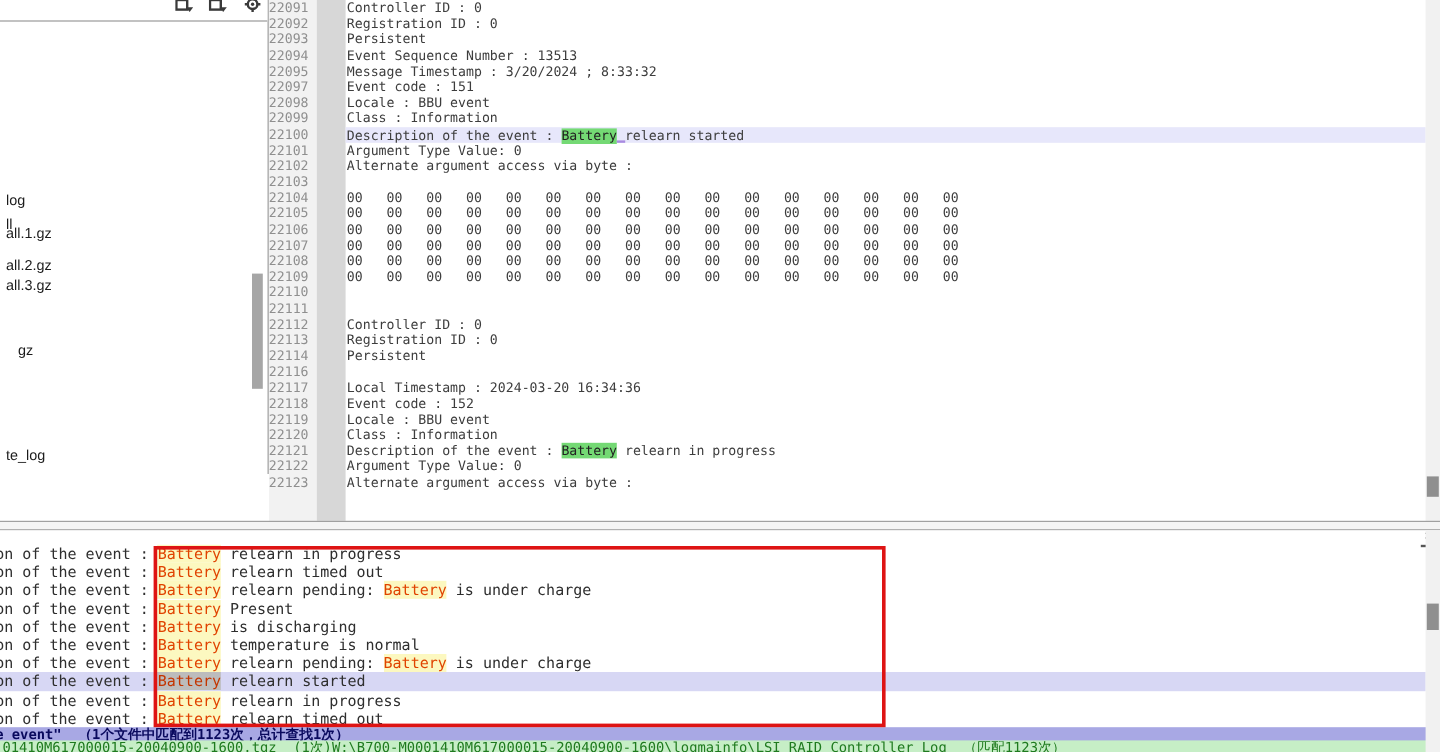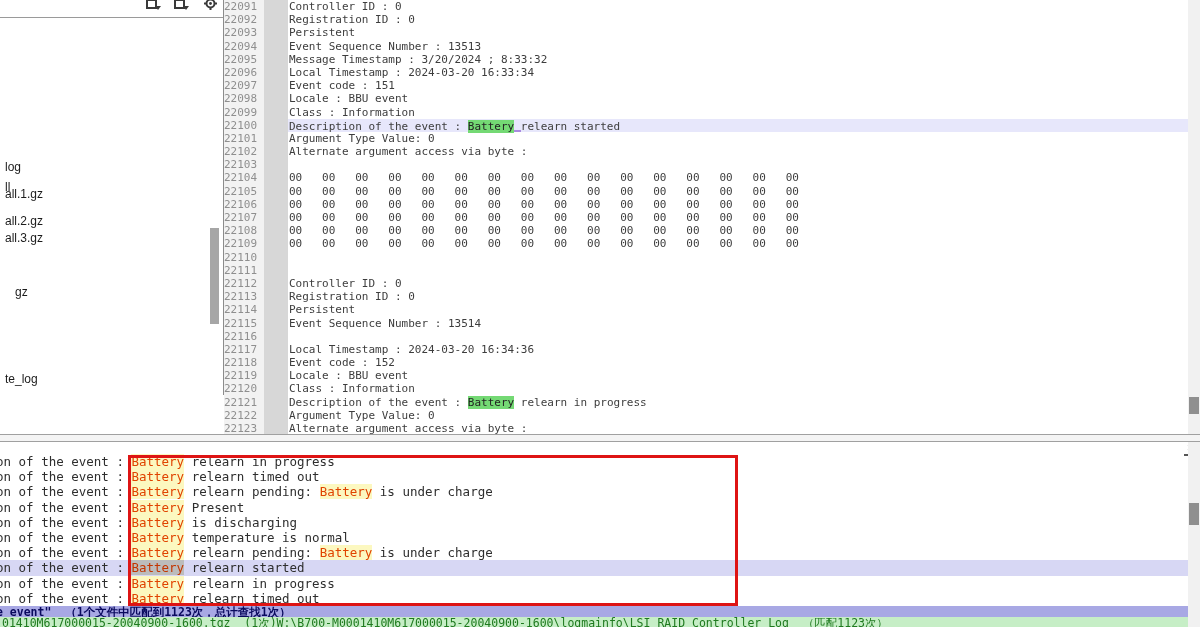--- a/index.html
+++ b/index.html
@@ -106,40 +106,38 @@
 
   <div class="editor">
     <div class="gutter-bg"></div>
     <div class="fold-strip"></div>
     <div class="elines">
         <div class="eline"><span class="lnum">22091</span><span class="ltext"><span>Controller ID : 0</span></span></div>
         <div class="eline"><span class="lnum">22092</span><span class="ltext"><span>Registration ID : 0</span></span></div>
         <div class="eline"><span class="lnum">22093</span><span class="ltext"><span>Persistent</span></span></div>
         <div class="eline"><span class="lnum">22094</span><span class="ltext"><span>Event Sequence Number : 13513</span></span></div>
         <div class="eline"><span class="lnum">22095</span><span class="ltext"><span>Message Timestamp : 3/20/2024 ; 8:33:32</span></span></div>
-        <div class="eline"><span class="lnum">22096</span><span class="ltext"><span>Local Timestamp : 2024-03-20 16:33:34</span></span></div>
         <div class="eline"><span class="lnum">22097</span><span class="ltext"><span>Event code : 151</span></span></div>
         <div class="eline"><span class="lnum">22098</span><span class="ltext"><span>Locale : BBU event</span></span></div>
         <div class="eline"><span class="lnum">22099</span><span class="ltext"><span>Class : Information</span></span></div>
         <div class="eline cur"><i class="band"></i><span class="lnum">22100</span><span class="ltext"><span>Description of the event : </span><span class="gmark">Battery</span><span class="caret"></span><span>relearn started</span></span></div>
         <div class="eline"><span class="lnum">22101</span><span class="ltext"><span>Argument Type Value: 0</span></span></div>
         <div class="eline"><span class="lnum">22102</span><span class="ltext"><span>Alternate argument access via byte : </span></span></div>
         <div class="eline"><span class="lnum">22103</span><span class="ltext"><span></span></span></div>
         <div class="eline"><span class="lnum">22104</span><span class="ltext"><span>00   00   00   00   00   00   00   00   00   00   00   00   00   00   00   00</span></span></div>
         <div class="eline"><span class="lnum">22105</span><span class="ltext"><span>00   00   00   00   00   00   00   00   00   00   00   00   00   00   00   00</span></span></div>
         <div class="eline"><span class="lnum">22106</span><span class="ltext"><span>00   00   00   00   00   00   00   00   00   00   00   00   00   00   00   00</span></span></div>
         <div class="eline"><span class="lnum">22107</span><span class="ltext"><span>00   00   00   00   00   00   00   00   00   00   00   00   00   00   00   00</span></span></div>
         <div class="eline"><span class="lnum">22108</span><span class="ltext"><span>00   00   00   00   00   00   00   00   00   00   00   00   00   00   00   00</span></span></div>
         <div class="eline"><span class="lnum">22109</span><span class="ltext"><span>00   00   00   00   00   00   00   00   00   00   00   00   00   00   00   00</span></span></div>
         <div class="eline"><span class="lnum">22110</span><span class="ltext"><span></span></span></div>
         <div class="eline"><span class="lnum">22111</span><span class="ltext"><span></span></span></div>
         <div class="eline"><span class="lnum">22112</span><span class="ltext"><span>Controller ID : 0</span></span></div>
         <div class="eline"><span class="lnum">22113</span><span class="ltext"><span>Registration ID : 0</span></span></div>
         <div class="eline"><span class="lnum">22114</span><span class="ltext"><span>Persistent</span></span></div>
-        <div class="eline"><span class="lnum">22115</span><span class="ltext"><span>Event Sequence Number : 13514</span></span></div>
         <div class="eline"><span class="lnum">22116</span></div>
         <div class="eline"><span class="lnum">22117</span><span class="ltext"><span>Local Timestamp : 2024-03-20 16:34:36</span></span></div>
         <div class="eline"><span class="lnum">22118</span><span class="ltext"><span>Event code : 152</span></span></div>
         <div class="eline"><span class="lnum">22119</span><span class="ltext"><span>Locale : BBU event</span></span></div>
         <div class="eline"><span class="lnum">22120</span><span class="ltext"><span>Class : Information</span></span></div>
         <div class="eline"><span class="lnum">22121</span><span class="ltext"><span>Description of the event : </span><span class="gmark">Battery</span><span> relearn in progress</span></span></div>
         <div class="eline"><span class="lnum">22122</span><span class="ltext"><span>Argument Type Value: 0</span></span></div>
         <div class="eline"><span class="lnum">22123</span><span class="ltext"><span>Alternate argument access via byte :</span></span></div>
       </div>
     <div class="vtrack">

